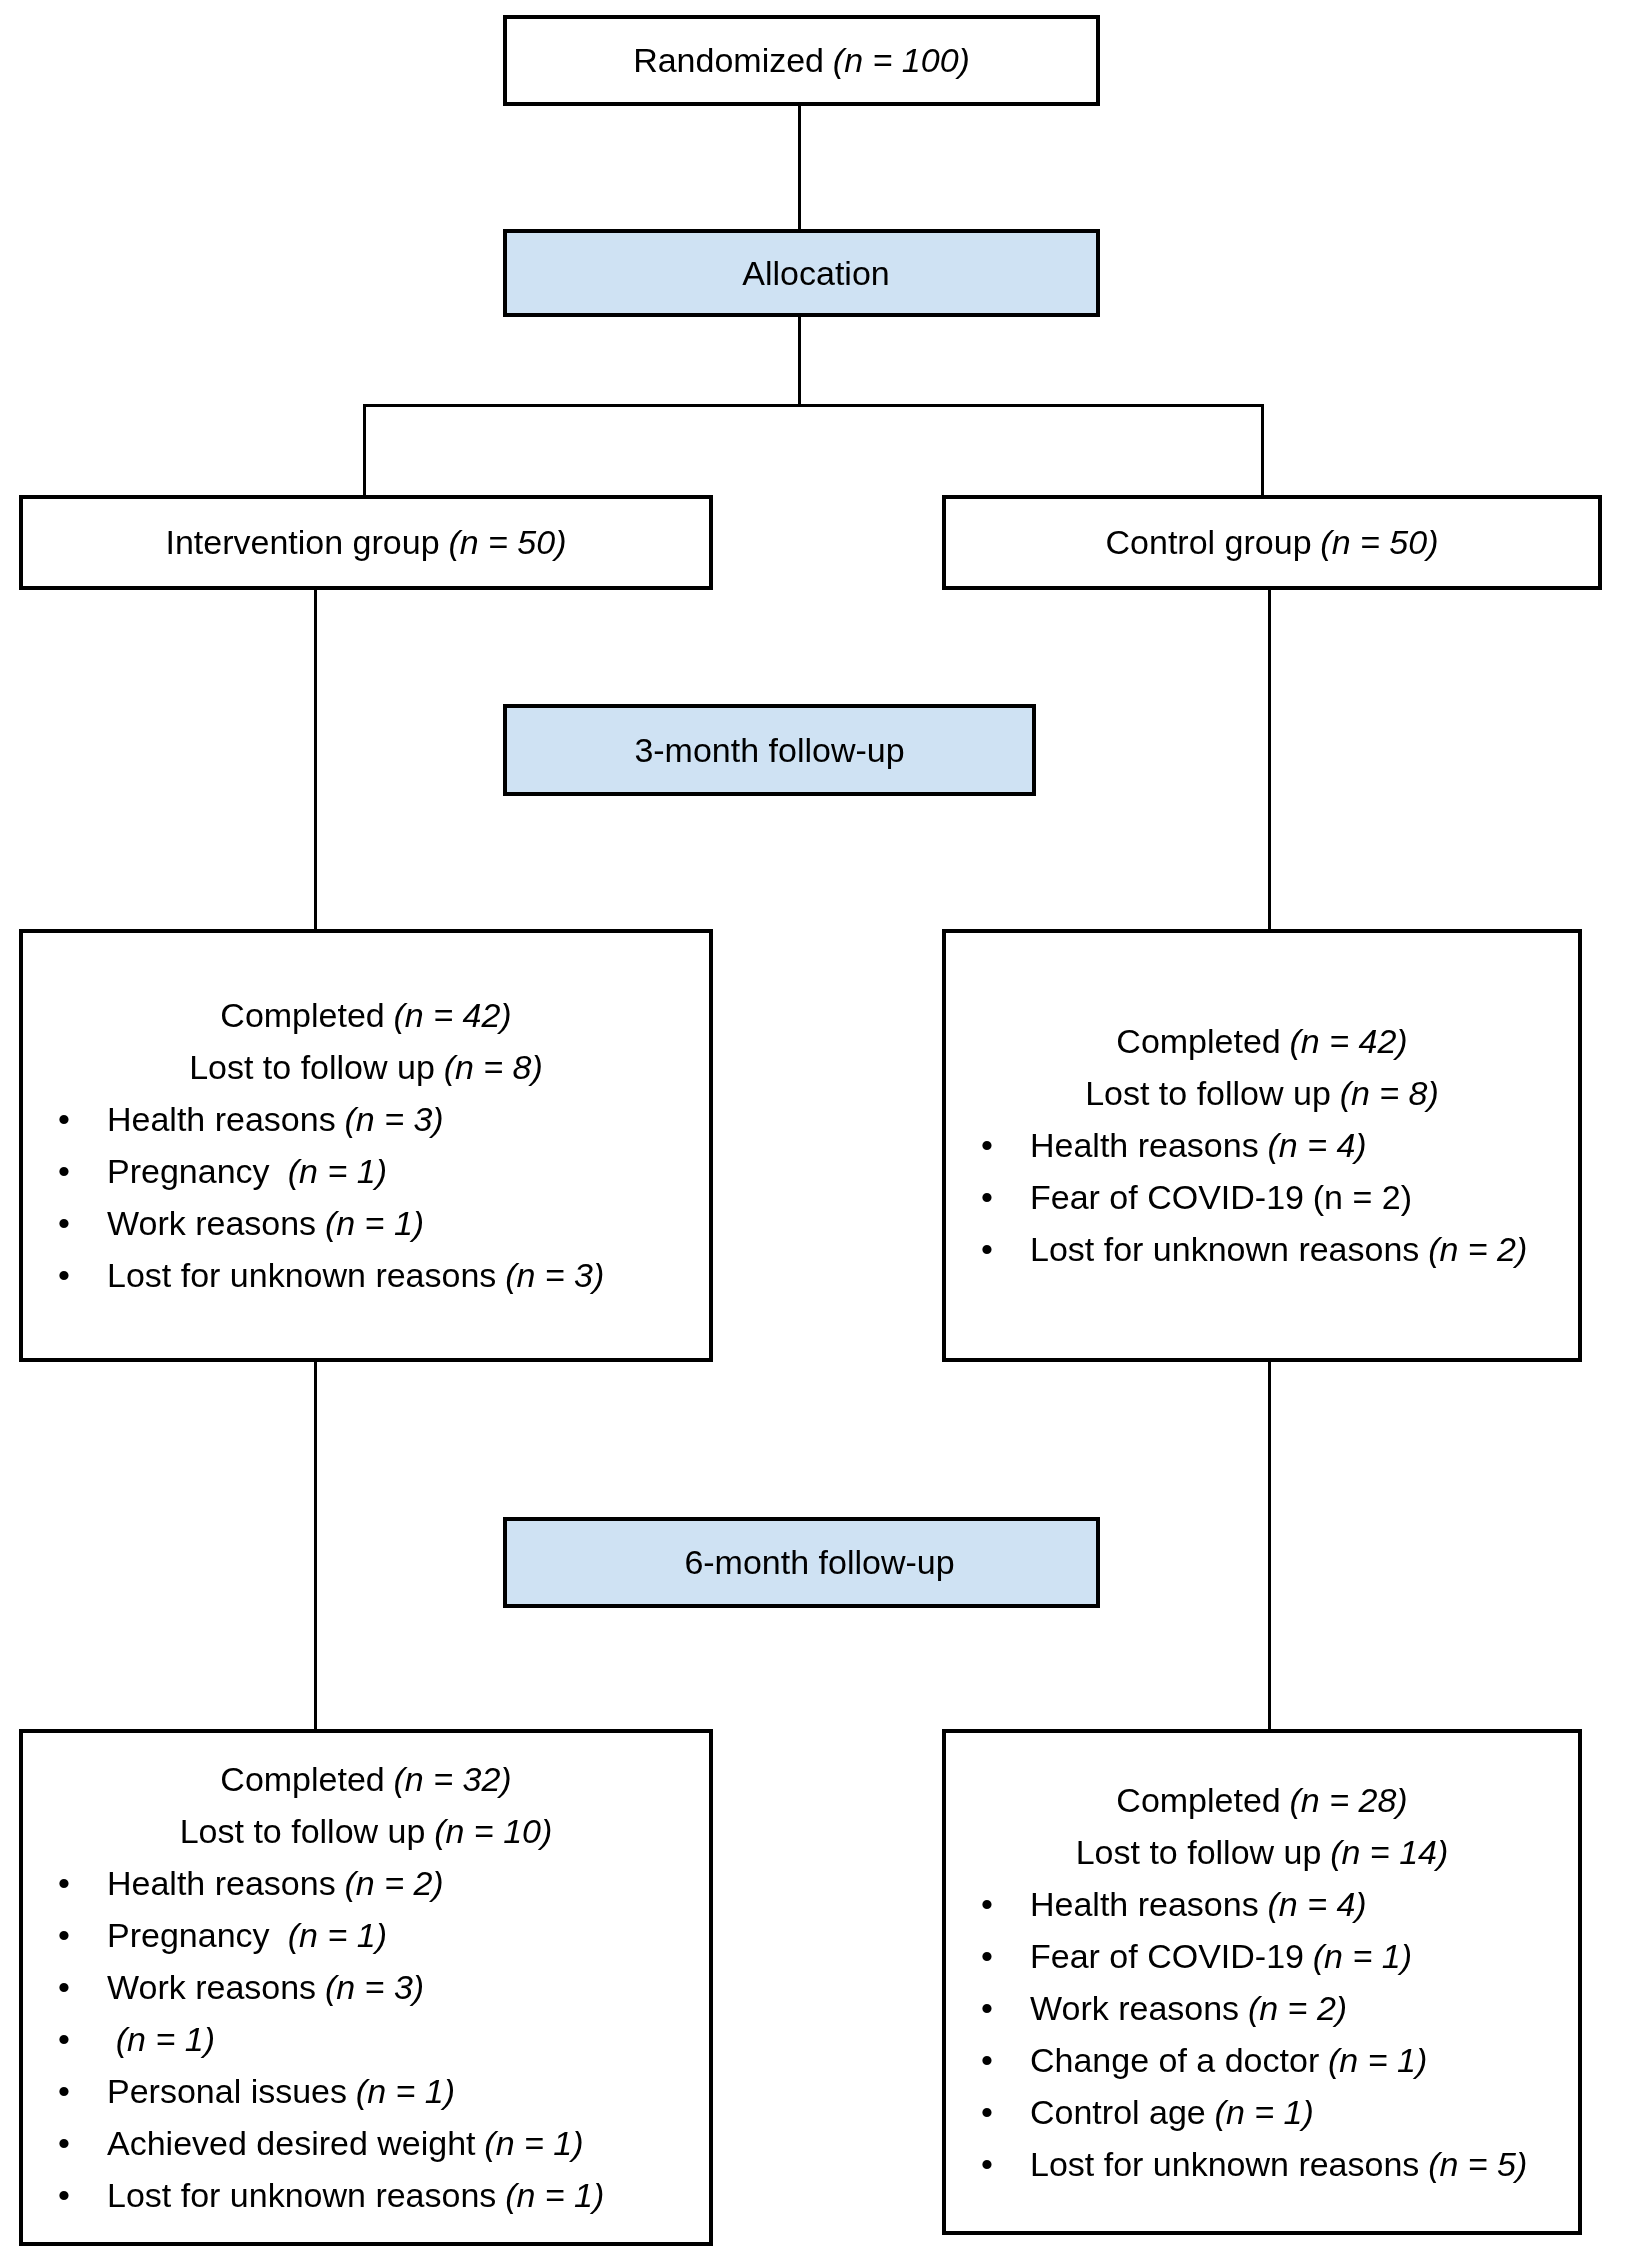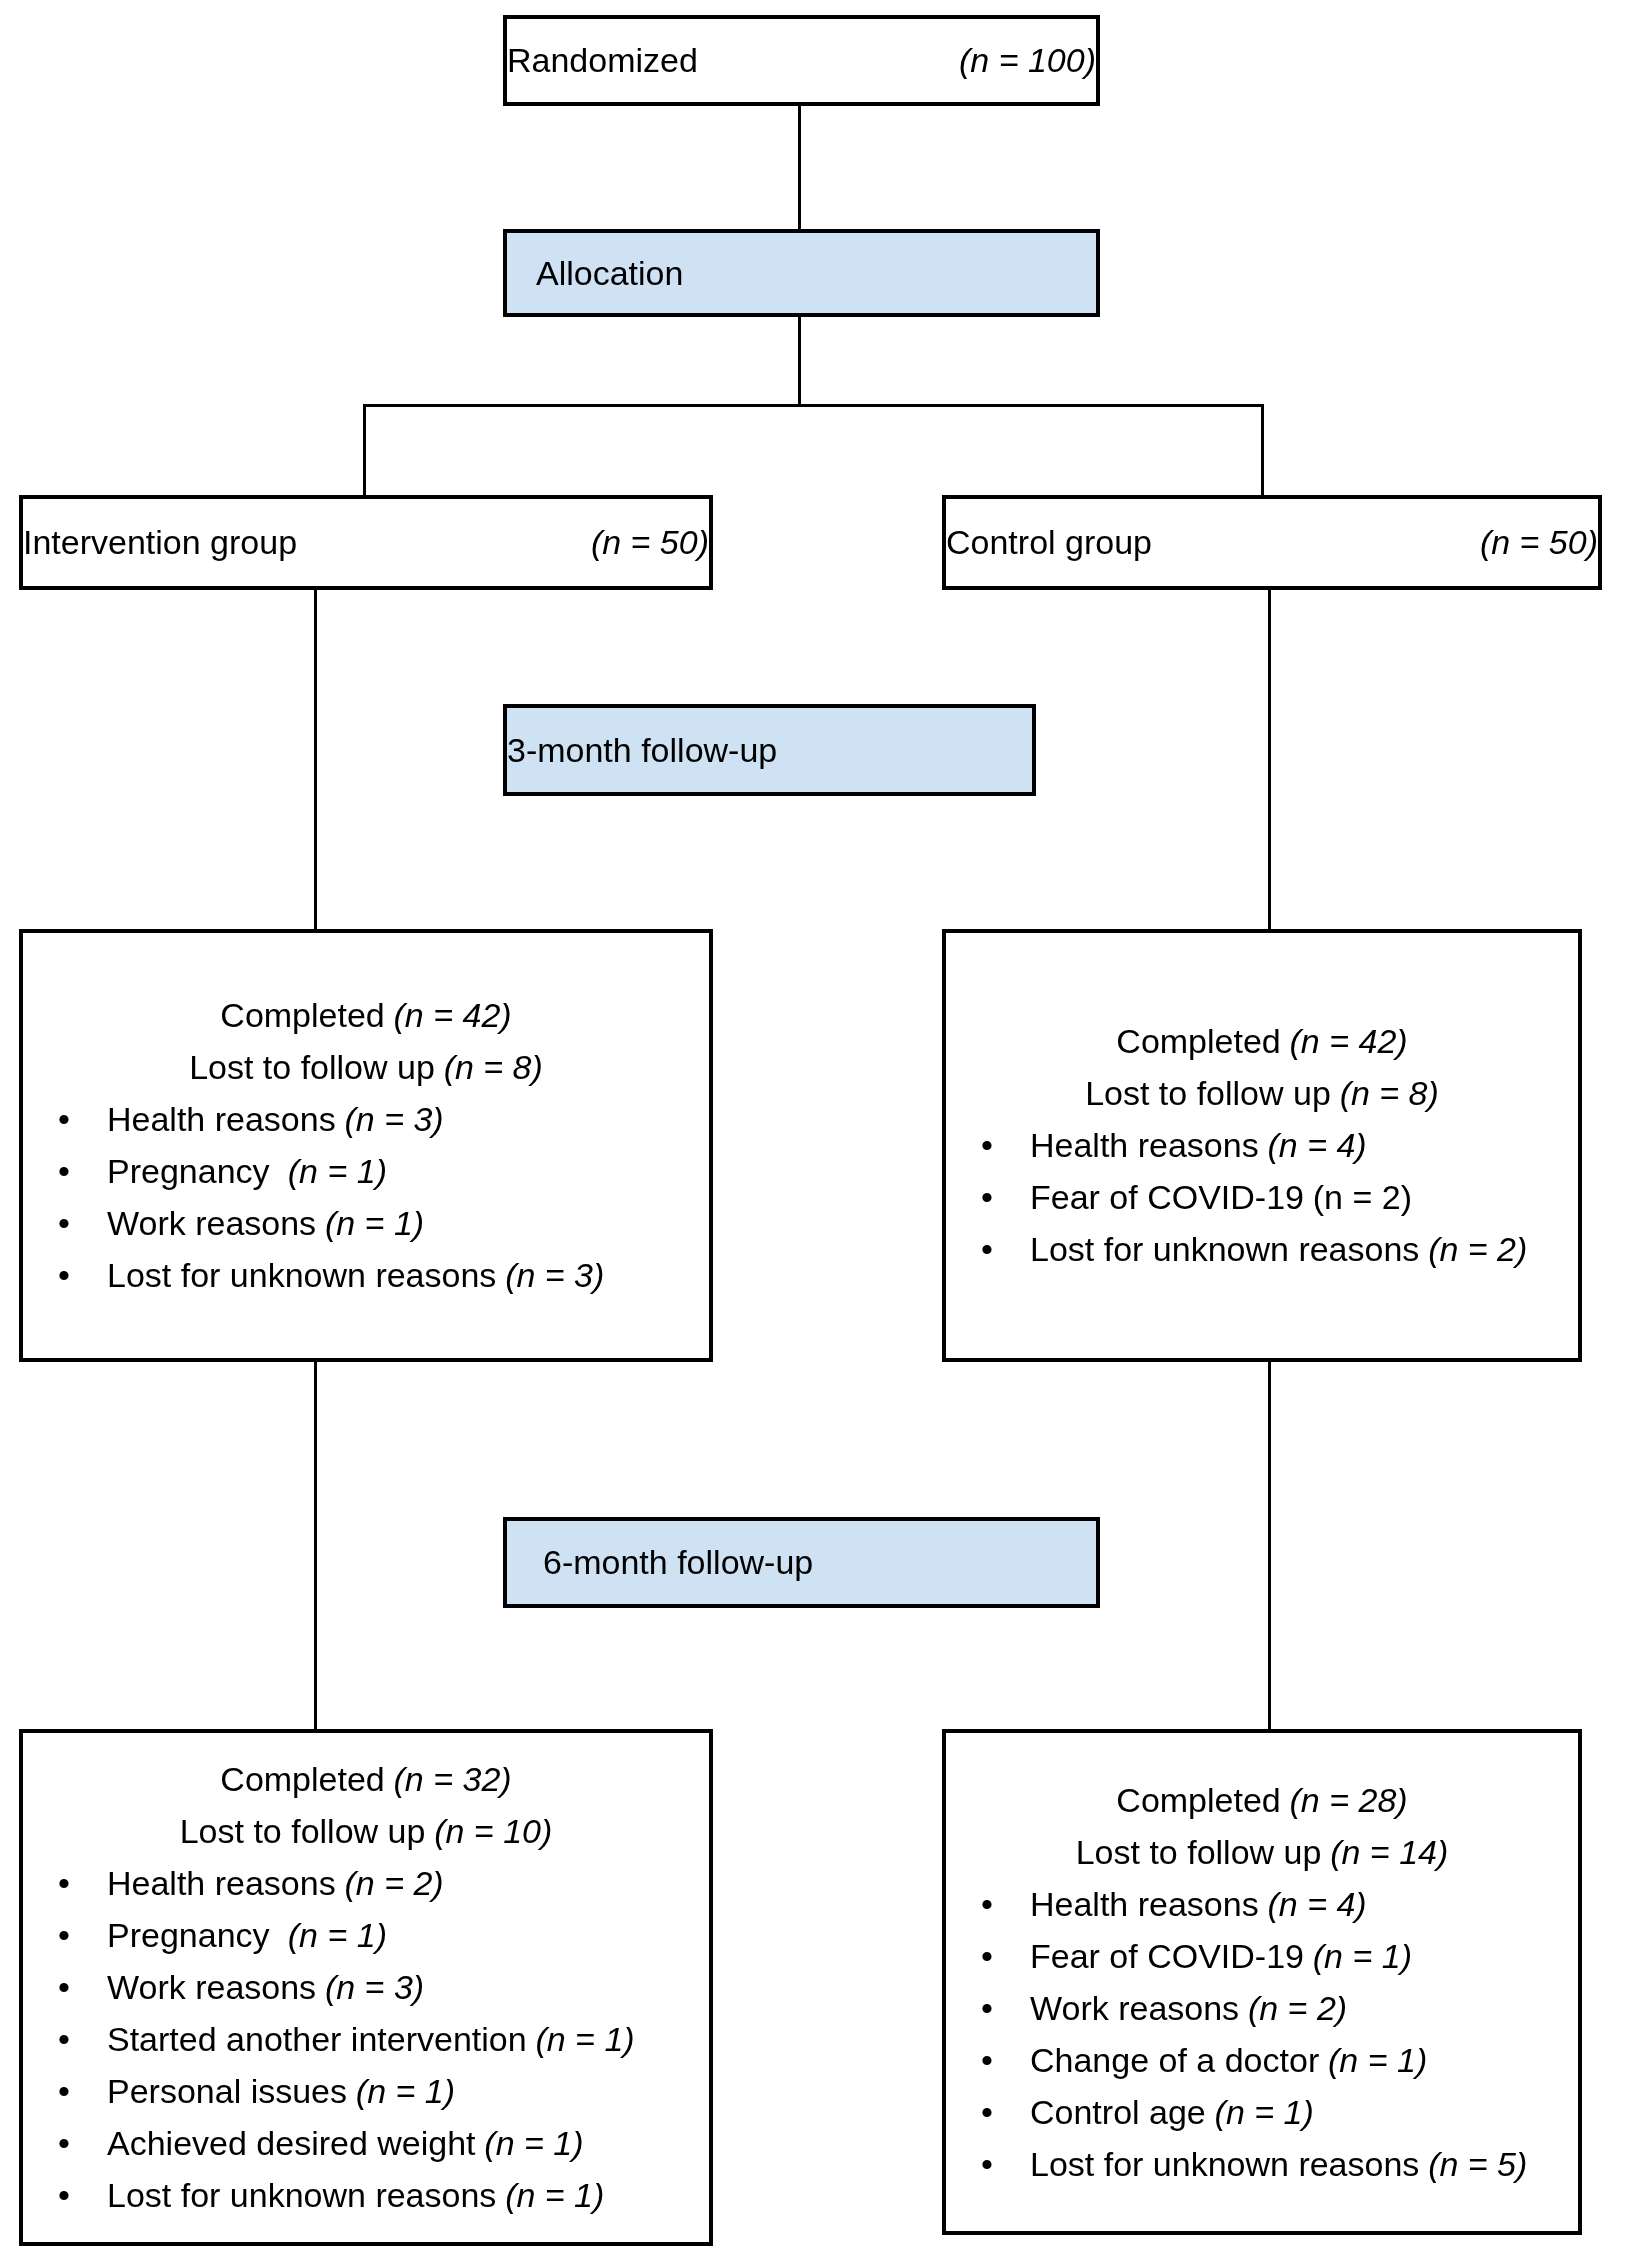--- a/index.html
+++ b/index.html
@@ -10,21 +10,21 @@
     font-family:"Liberation Sans",sans-serif;
     color:#000;
     overflow:hidden;
   }
   .conn{position:absolute;background:#000;}
   .box{
     position:absolute;
     box-sizing:border-box;
     border:4.1px solid #000;
     background:#fff;
-    display:flex;align-items:center;justify-content:space-between;
+    display:flex;align-items:center;justify-content:center;
     font-size:34px;
     white-space:nowrap;
   }
   .stage{background:#cfe2f3;}
   .rbox{
     position:absolute;
     box-sizing:border-box;
     border:4.1px solid #000;
     background:#fff;
     display:flex;flex-direction:column;justify-content:center;
@@ -173,21 +173,20 @@
       <span class="it">(n = 1)</span>
     </div>
     <div class="line bullet">
       <span class="b">•</span>
       <span>Work reasons</span>
       <span class="gap"></span>
       <span class="it">(n = 3)</span>
     </div>
     <div class="line bullet">
       <span class="b">•</span>
-      <span>Started another intervention</span>
       <span class="gap"></span>
       <span class="it">(n = 1)</span>
     </div>
     <div class="line bullet">
       <span class="b">•</span>
       <span>Personal issues</span>
       <span class="gap"></span>
       <span class="it">(n = 1)</span>
     </div>
     <div class="line bullet">

